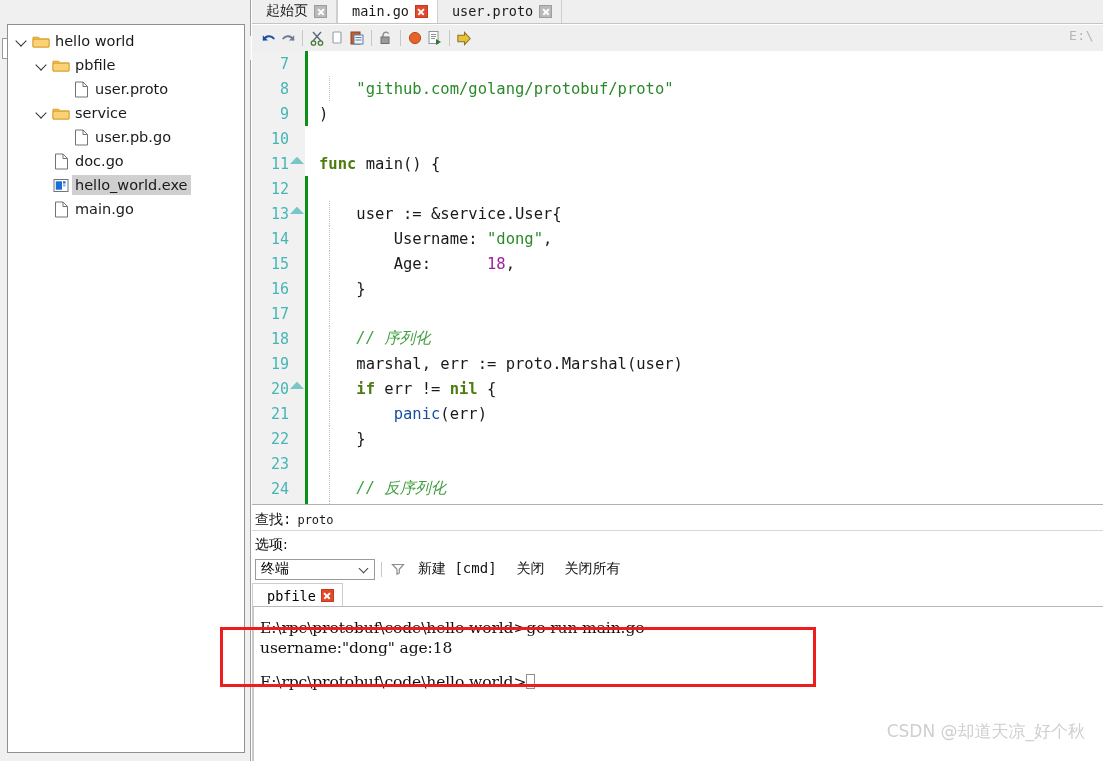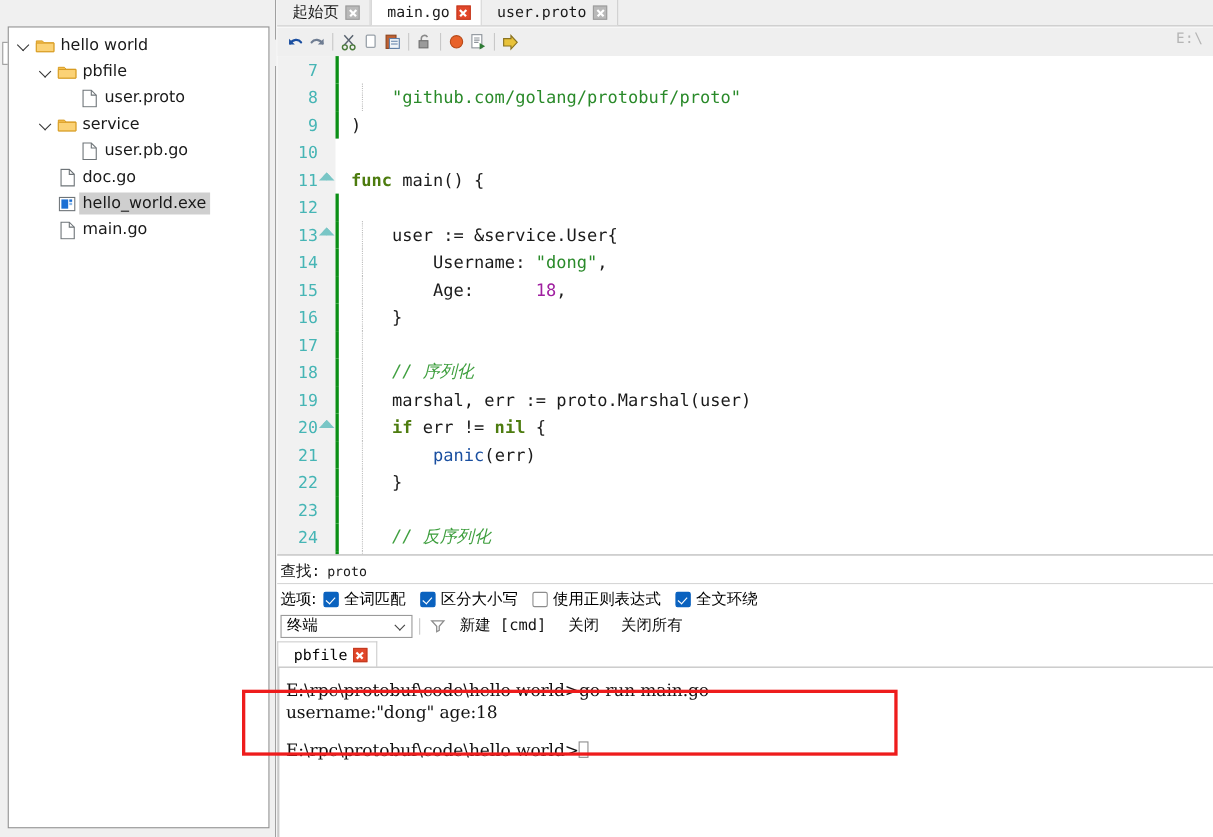--- a/index.html
+++ b/index.html
@@ -672,38 +672,20 @@
     </div>
 
     <div id="findbar">
       <div id="find-row">
         <span class="find-lbl">查找:</span>
         <input id="find-input" type="text" value="proto" style="">
       </div>
       <div id="find-underline"></div>
       <div id="opt-row">
         <span class="opt-lbl">选项:</span>
-        <span id="opts-host" style="display:flex;align-items:center;">
-            <span class="opt-item">
-              <span class="cbx"></span>
-              <span>全词匹配</span>
-            </span>
-            <span class="opt-item">
-              <span class="cbx"></span>
-              <span>区分大小写</span>
-            </span>
-            <span class="opt-item">
-              <span class="cbx off"></span>
-              <span>使用正则表达式</span>
-            </span>
-            <span class="opt-item">
-              <span class="cbx"></span>
-              <span>全文环绕</span>
-            </span>
-          </span>
       </div>
     </div>
 
     <div id="term-ctrl">
       <div class="term-combo">
         <span>终端</span>
         <span class="chev"></span>
       </div>
       <div class="term-sep"></div>
       <div class="tb-ic">
@@ -727,13 +709,14 @@
 
     <div id="term-out">
       <div id="term-left-rail"></div>
       <div class="tline" style="top:12px;">E:\rpc\protobuf\code\hello world&gt;go run main.go</div>
       <div class="tline" style="top:32px;">username:"dong" age:18</div>
       <div class="tline" style="top:66px;"><span>E:\rpc\protobuf\code\hello world&gt;</span><span class="caret-blk"></span></div>
       <div id="redbox" style="border-color: rgb(238, 28, 28);"></div>
     </div>
   </div>
 
+  <div id="watermark">CSDN @却道天凉_好个秋</div>
 </div>
 
 </body></html>

